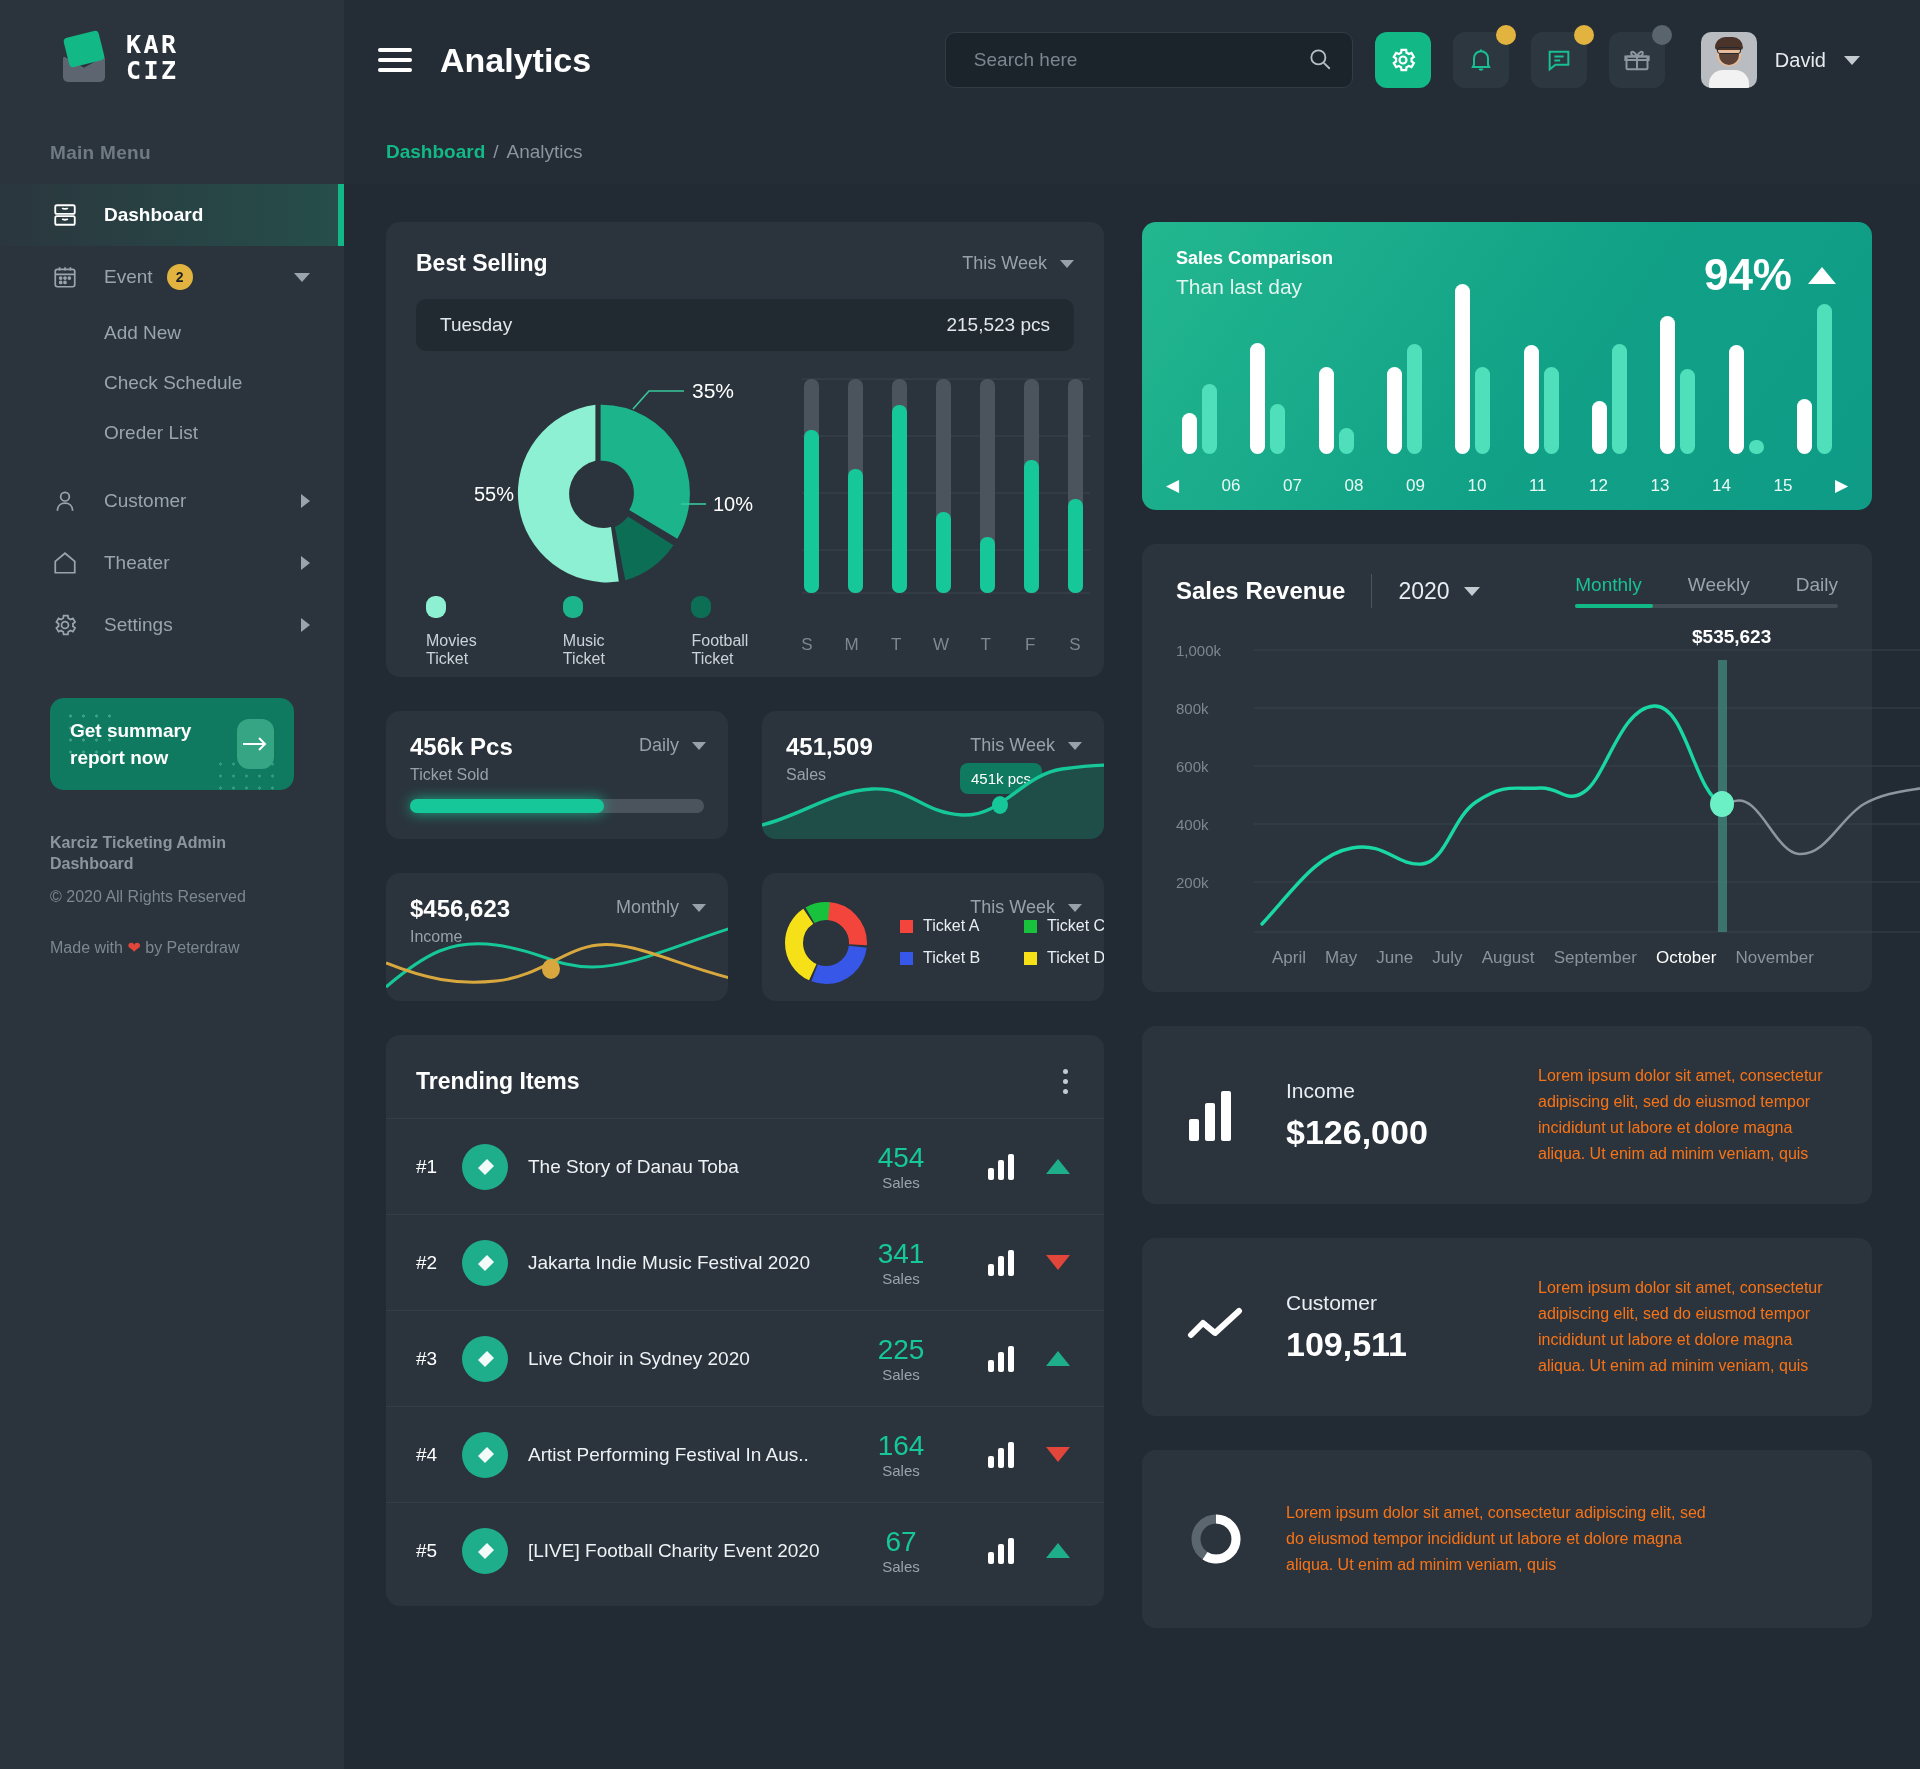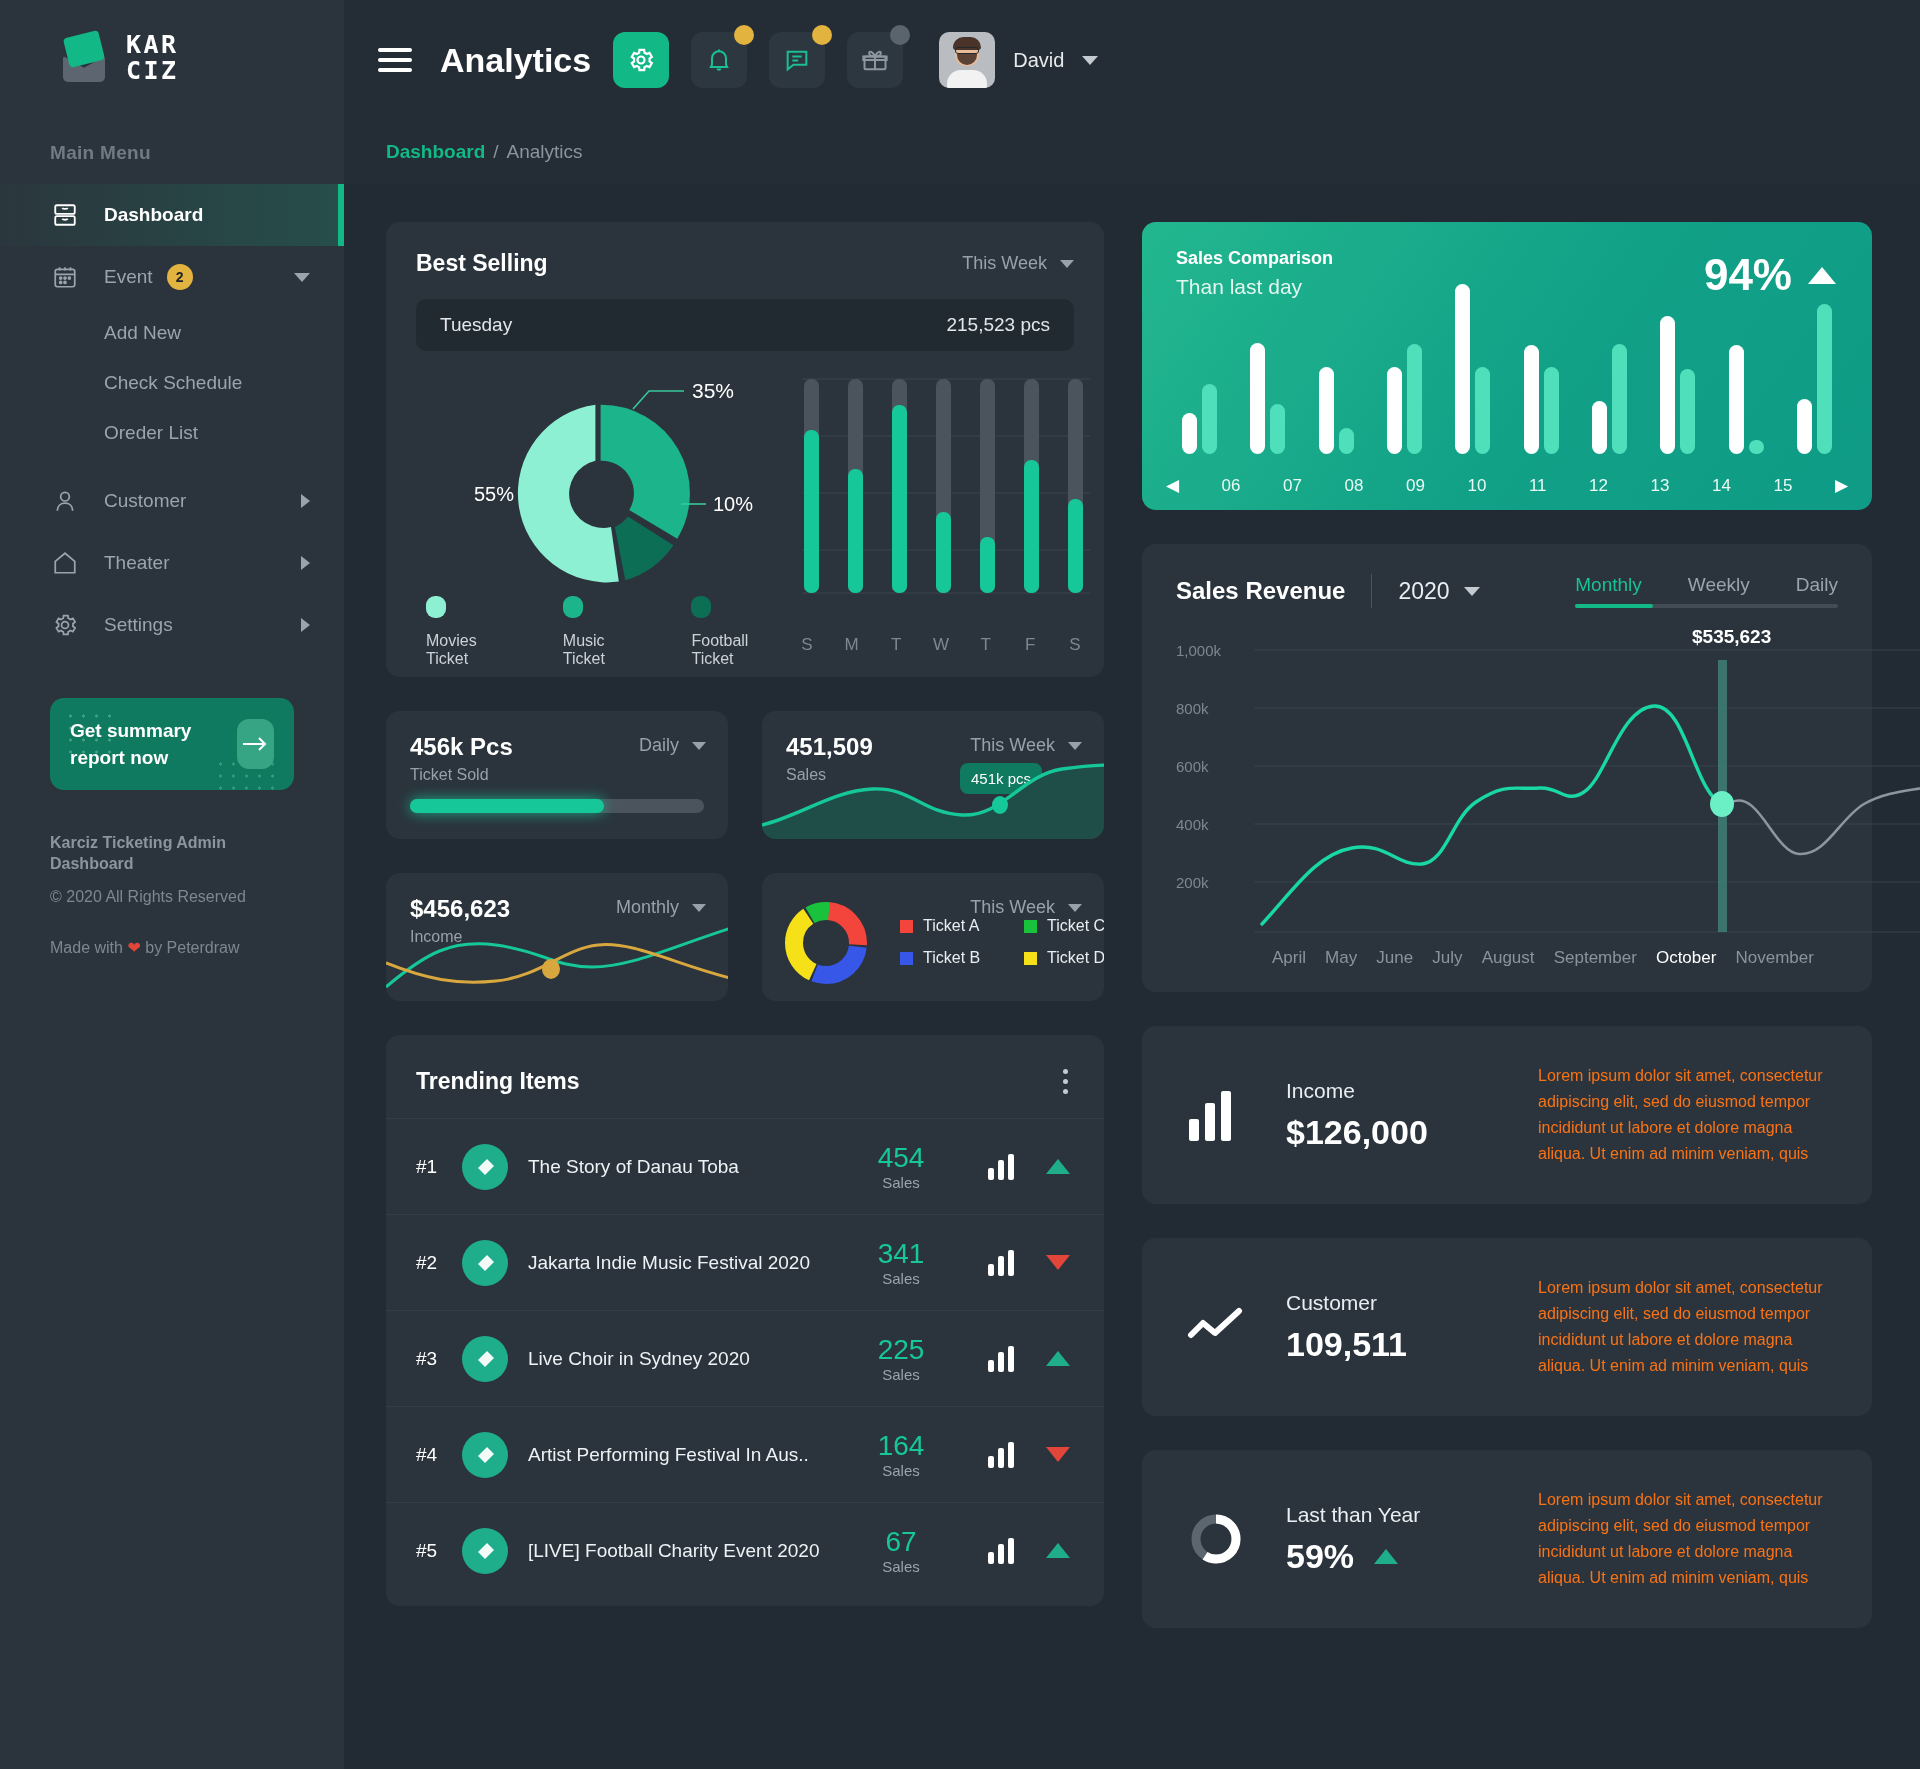--- a/index.html
+++ b/index.html
@@ -326,20 +326,29 @@
   <section class="main">
 
     <header class="topbar">
       <div class="hamb">
           <span></span>
           <span></span>
           <span></span>
         </div>
       <div class="page-title">Analytics</div>
 
+      <div class="search-wrap">
+        <input class="search-input" value="" placeholder="Search here" style="">
+        <span class="search-ico">
+          <svg width="26" height="26" viewBox="0 0 24 24" fill="none" stroke="#b7bfc6" stroke-width="1.7">
+              <circle cx="10.5" cy="10.5" r="6.5"></circle>
+              <path d="M15.5 15.5 21 21"></path>
+            </svg>
+        </span>
+      </div>
 
       <div class="icon-btn accent">
         <svg width="28" height="28" viewBox="0 0 24 24" fill="none" stroke="#fff" stroke-width="1.9">
             <circle cx="12" cy="12" r="3"></circle>
             <path d="M19.4 12a7.4 7.4 0 0 0-.1-1.2l2-1.5-2-3.4-2.3 1a7.4 7.4 0 0 0-2-1.2l-.3-2.4h-4l-.3 2.4c-.7.3-1.4.7-2 1.2l-2.3-1-2 3.4 2 1.5a7.4 7.4 0 0 0 0 2.4l-2 1.5 2 3.4 2.3-1c.6.5 1.3.9 2 1.2l.3 2.4h4l.3-2.4c.7-.3 1.4-.7 2-1.2l2.3 1 2-3.4-2-1.5c.1-.4.1-.8.1-1.2z"></path>
           </svg>
       </div>
 
       <div class="icon-btn">
         <svg width="28" height="28" viewBox="0 0 24 24" fill="none" stroke="#19c093" stroke-width="1.7">
@@ -820,25 +829,18 @@
           <div class="blorem">Lorem ipsum dolor sit amet, consectetur adipiscing elit, sed do eiusmod tempor incididunt ut labore et dolore magna aliqua. Ut enim ad minim veniam, quis</div>
         </div>
 
         <div class="bcard">
           <div class="bico">
             <svg width="54" height="54" viewBox="0 0 54 54">
               <circle cx="27" cy="27" r="20" fill="none" stroke="#5c666f" stroke-width="9"></circle>
               <circle cx="27" cy="27" r="20" fill="none" stroke="#fff" stroke-width="9" stroke-dasharray="74 126" transform="rotate(-90 27 27)"></circle>
             </svg>
           </div>
-          <div class="bmid">
-            <div class="bt">Last than Year</div>
-            <div class="bv">
-              <span>59%</span>
-              <span class="tri-up"></span>
-            </div>
-          </div>
           <div class="blorem">Lorem ipsum dolor sit amet, consectetur adipiscing elit, sed do eiusmod tempor incididunt ut labore et dolore magna aliqua. Ut enim ad minim veniam, quis</div>
         </div>
       </div>
     </div>
   </section>
 </div>
 
 </body></html>

